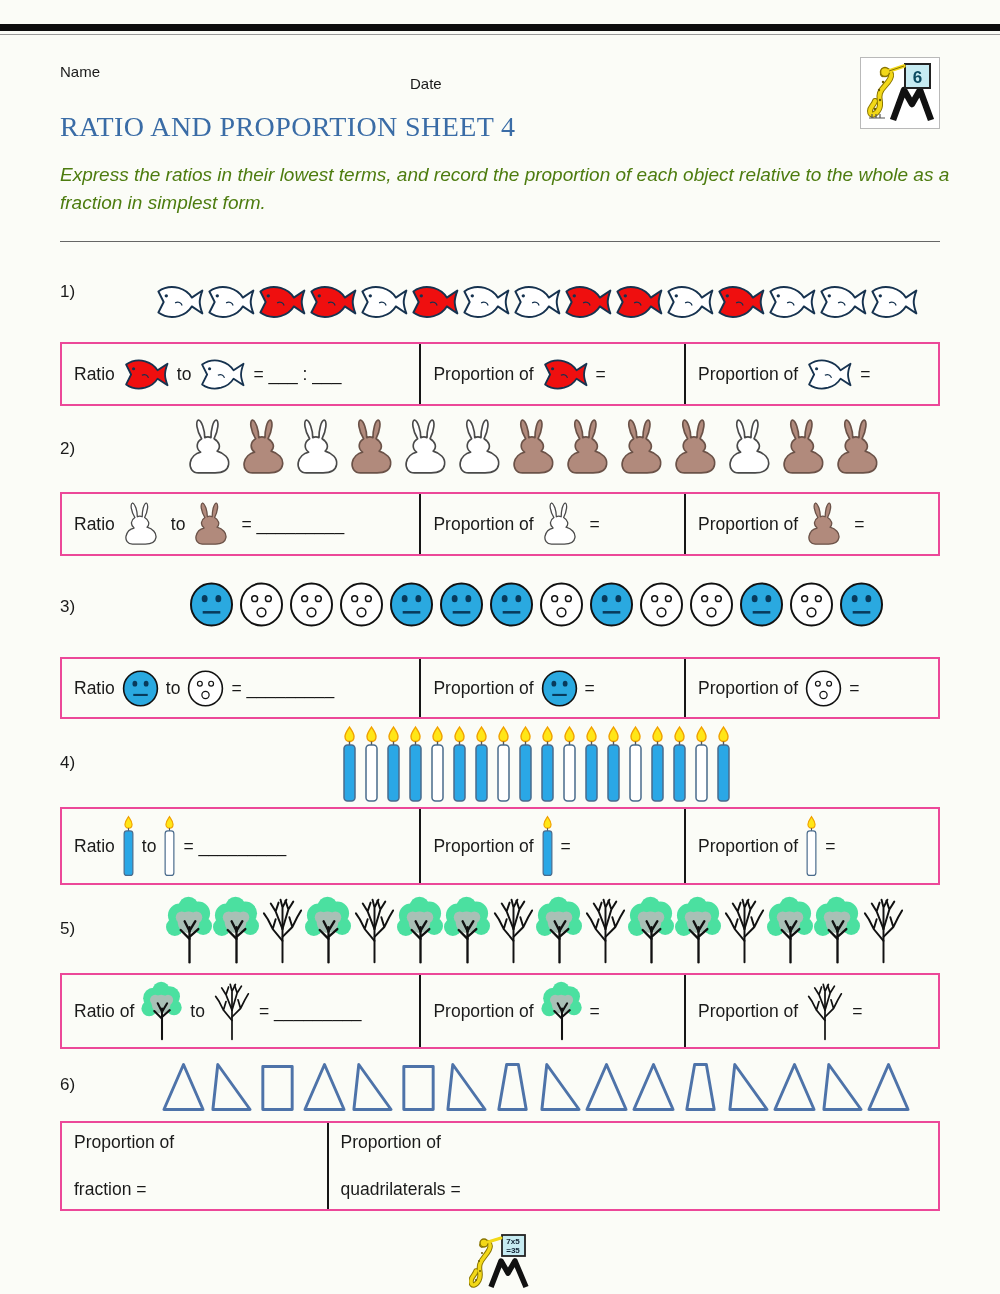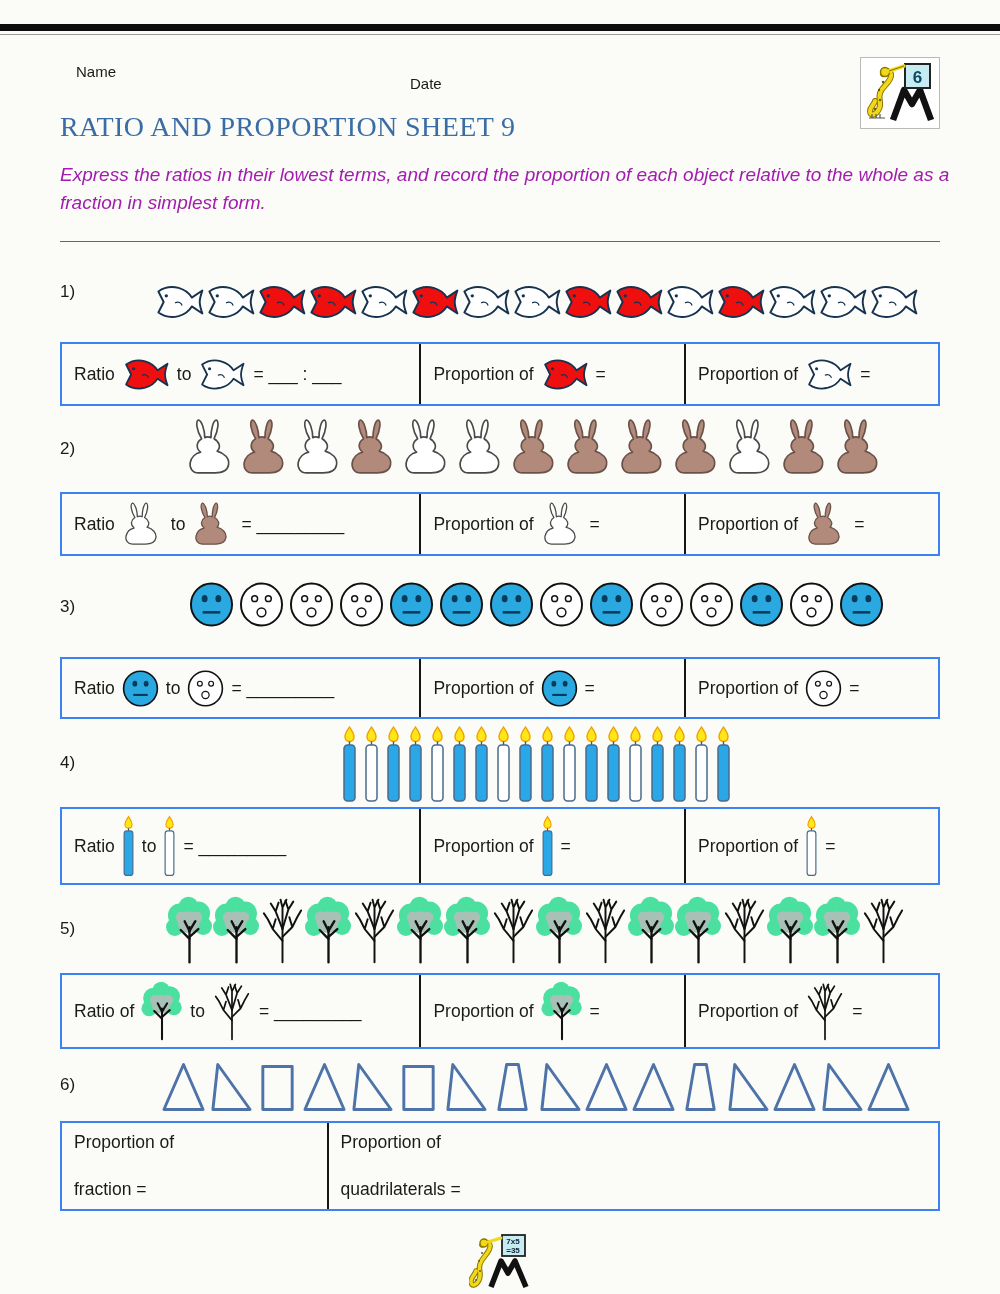--- a/index.html
+++ b/index.html
@@ -1,38 +1,38 @@
 <!DOCTYPE html>
 <html style="--title_blue: #3a6ca6; --fish_red: #ef0f0f; --outline_navy: #16324f; --rabbit_brown: #b18a7c; --rabbit_outline: #4a4a4a; --smiley_blue: #2aa9e0; --candle_blue: #2aa7e6; --candle_outline: #4a6b8c; --flame_yellow: #ffe617; --flame_orange: #f0a000; --tree_green: #4be0a0; --tree_sage: #a9c0b6; --shape_blue: #4e73a9; --footer_purple: #8326cc; --salamander_yellow: #f2d818; --board_cyan: #c6ebf2;"><head>
 <meta charset="utf-8">
 <style>
   html,body{margin:0;padding:0;background:#fff;}
   .page{width:1000px;height:1294px;background:#fbfcf7;position:relative;overflow:hidden;
         font-family:"Liberation Sans",sans-serif;color:#1a1a1a;}
   .top-rule{margin-top:24px;height:3px;border-top:7px solid #0d0d0d;border-bottom:1px solid #9a9a9a;}
   .content{padding:0 60px;position:relative;}
   .header-row{position:relative;height:46px;}
-  .name-label{position:absolute;left:16px;top:28px;font-size:15px;}
+  .name-label{position:absolute;left:0;top:28px;font-size:15px;}
   .date-label{position:absolute;left:350px;top:40px;font-size:15px;}
   .logo-box{position:absolute;right:0;top:22px;width:78px;height:70px;background:#fff;
             border:1px solid #b9b9b9;display:flex;align-items:center;justify-content:center;}
   .title{margin:30px 0 0 0;font-family:"Liberation Serif",serif;font-weight:400;
          font-size:28px;letter-spacing:.4px;color:var(--title_blue,#3a6ca6);}
-  .instructions{margin:18px 0 0 0;font-size:19px;font-style:italic;line-height:28px;color:#a21caf;width:900px;}
+  .instructions{margin:18px 0 0 0;font-size:19px;font-style:italic;line-height:28px;color:#4d7c0f;width:900px;}
   .divider{margin-top:24px;border-top:1px solid #666;height:0;}
   .q-strip{display:flex;align-items:flex-end;}
   .qnum{width:72px;font-size:17px;align-self:center;}
   .icons{flex:1;display:flex;justify-content:center;align-items:flex-end;}
   .icons-fish{gap:0;padding:40px 0 20px 0;}
   .icons-rabbits{gap:0;padding:12px 0 16px 0;}
   .icons-faces{gap:5px;padding:26px 0 30px 0;}
   .icons-candles{gap:5px;padding:6px 0 4px 0;}
   .icons-trees{gap:0;padding:10px 0 8px 0;}
   .icons-shapes{gap:2px;padding:12px 0 8px 0;}
-  .qtable{display:flex;align-items:stretch;border:2px solid #3b82f6;min-height:64px;box-sizing:border-box;}
+  .qtable{display:flex;align-items:stretch;border:2px solid #ec4899;min-height:64px;box-sizing:border-box;}
   .qtable.t-faces{min-height:62px}
   .qtable.t-candles{min-height:74px}
   .qtable.t-trees{min-height:68px}
   .qtable.t-shapes{min-height:90px}
   .qcell{display:flex;align-items:center;flex-wrap:wrap;column-gap:7px;padding:6px 12px;
          font-size:17.5px;box-sizing:border-box;}
   .qcell+.qcell{border-left:2px solid #161616;}
   .c1{width:40.8%;} .c2{width:30.2%;} .c3{flex:1;}
   .icon{display:inline-flex;align-items:flex-end;}
   .br{flex-basis:100%;height:14px;}
@@ -63,21 +63,21 @@
           <path d="M26 11 L41 6" stroke="#8a7500" stroke-width="1" fill="none"></path>
           <circle cx="20" cy="22" r="1.2" fill="#6b5b00"></circle>
             <circle cx="16" cy="30" r="1.2" fill="#6b5b00"></circle>
           <circle cx="17" cy="40" r="1.2" fill="#6b5b00"></circle>
             <circle cx="12" cy="49" r="1.2" fill="#6b5b00"></circle>
           <path d="M6 58 h16 M9 54 v4 M13 54 v4 M17 54 v4" stroke="#555" stroke-width="1.2"></path>
         </svg>
       </div>
     </div>
 
-    <h1 class="title">RATIO AND PROPORTION SHEET 9</h1>
+    <h1 class="title">RATIO AND PROPORTION SHEET 4</h1>
     <p class="instructions">Express the ratios in their lowest terms, and record the proportion of each object relative to the whole as a fraction in simplest form.</p>
     <div class="divider"></div>
 
     <div id="questions">
         <div class="q-section">
           <div class="q-strip">
             <span class="qnum">1)</span>
             <div class="icons icons-fish">
               <span class="icon">
                 <svg width="51" height="40" viewBox="0 0 58 42">

